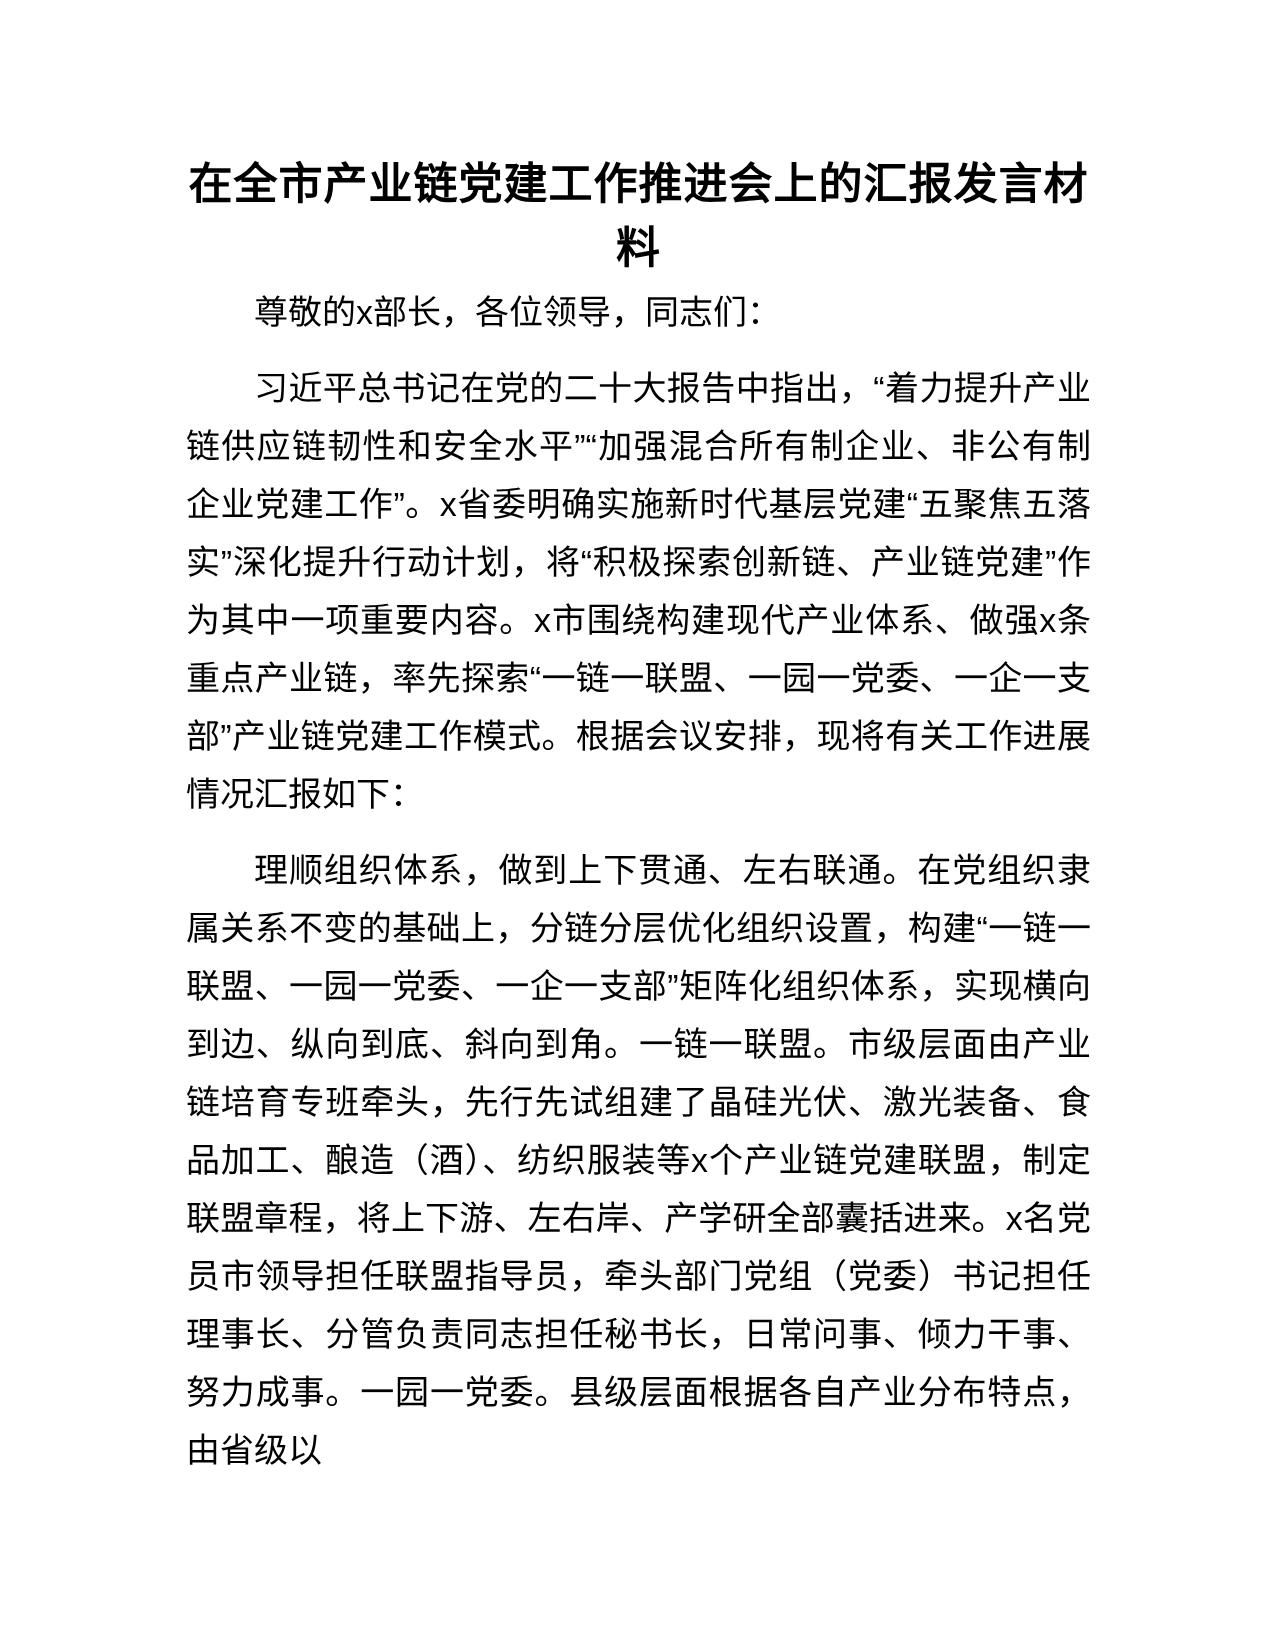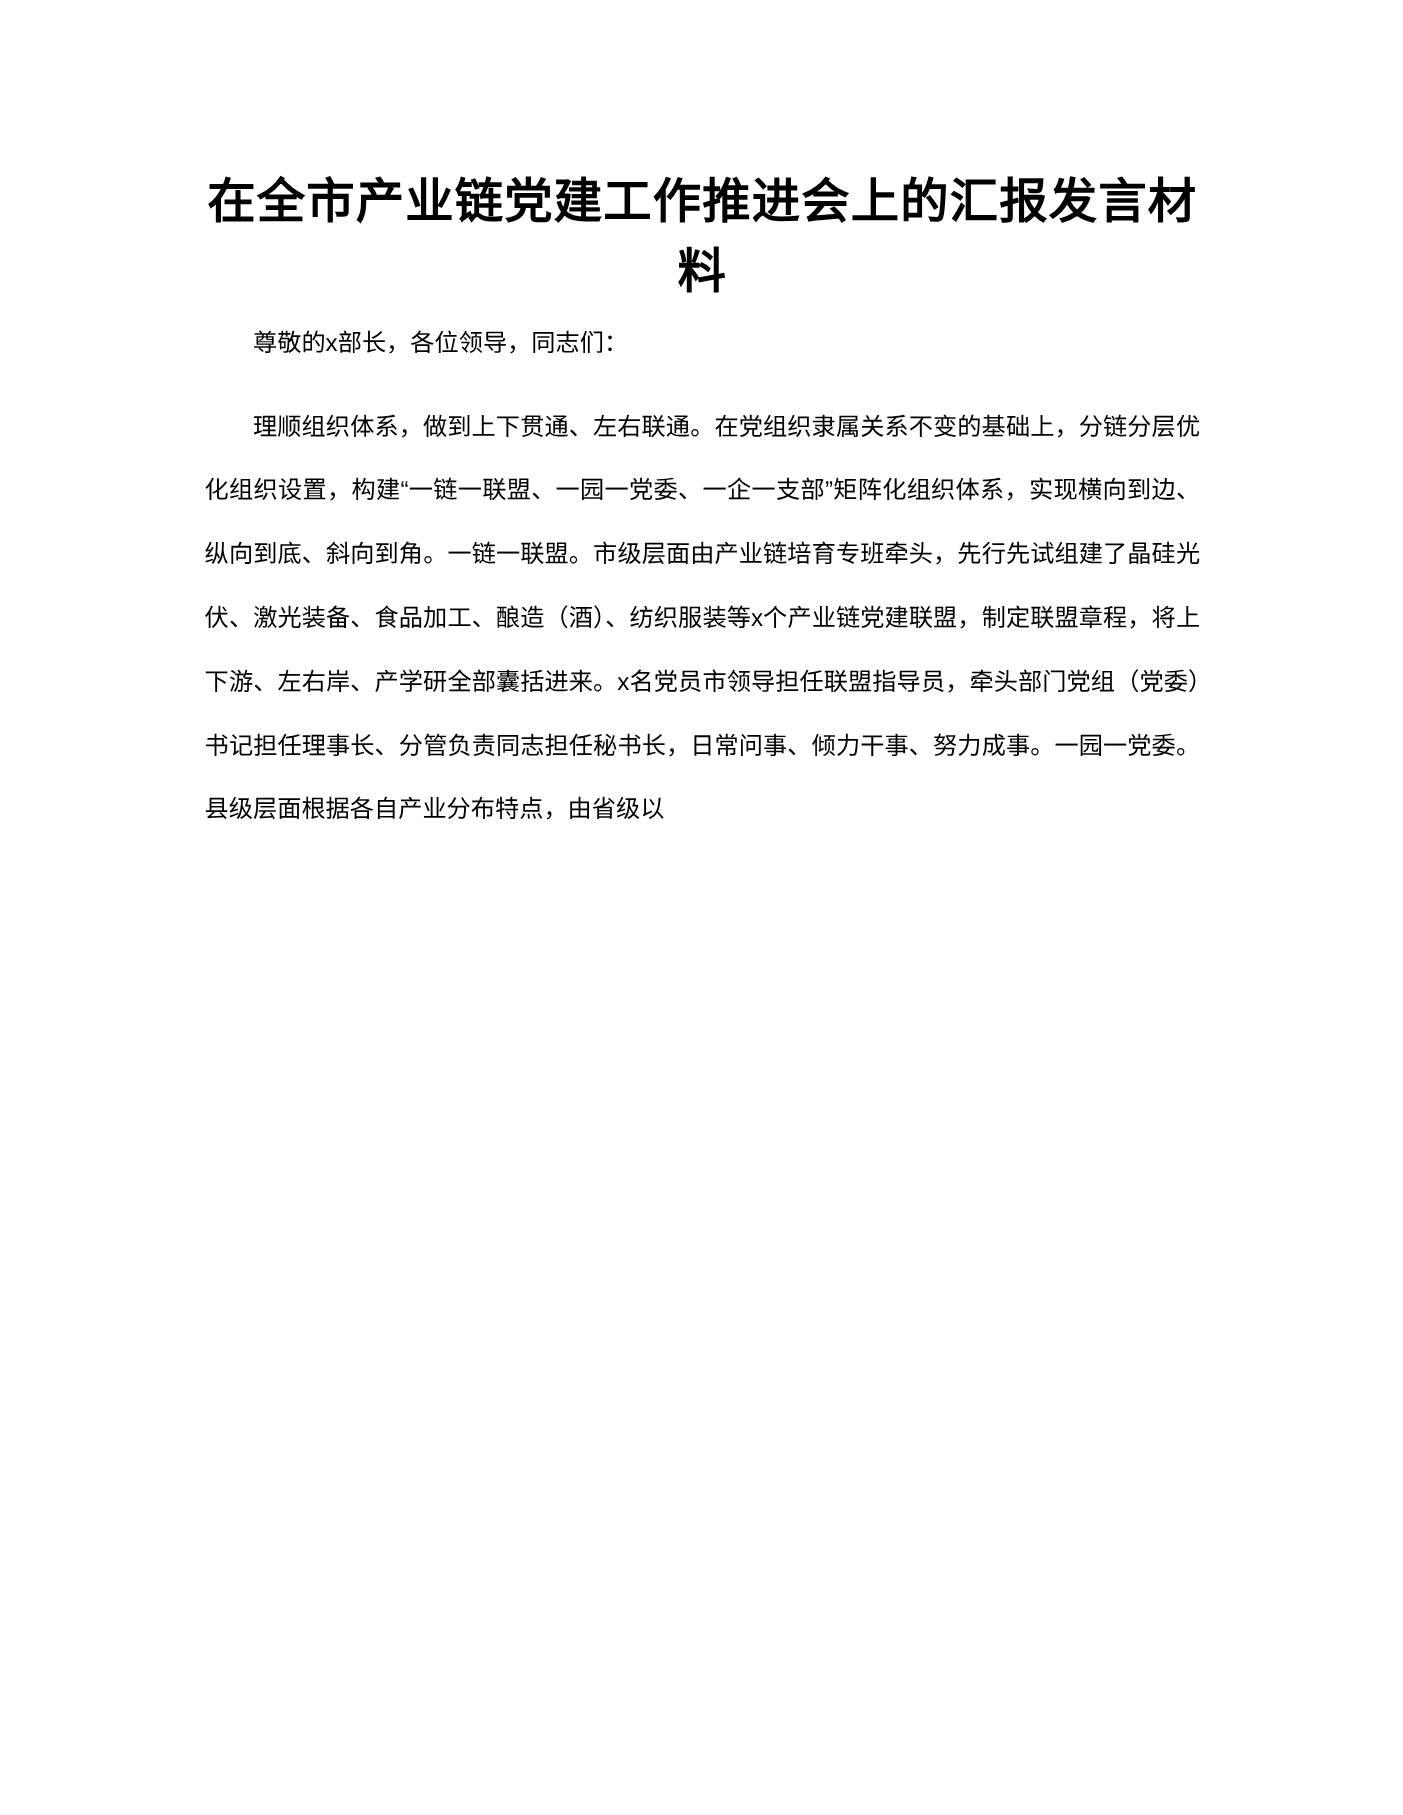--- a/index.html
+++ b/index.html
@@ -25,35 +25,36 @@
       font-size: 44px;
       line-height: 64px;
       font-weight: 700;
       text-align: center;
       letter-spacing: 1px;
       color: #000000;
     }
     .doc-paragraph {
       margin: 0 0 18px 0;
       padding: 0;
-      font-size: 22px;
+      font-size: 34px;
       line-height: 58px;
       font-weight: 500;
       text-align: justify;
       text-justify: inter-ideograph;
       text-indent: 2em;
       letter-spacing: 0px;
       color: #000000;
       word-break: break-all;
       overflow-wrap: anywhere;
     }
   </style>
 </head>
 <body>
 
 <div class="page">
   <h1 class="doc-title">在全市产业链党建工作推进会上的汇报发言材料</h1>
 
   <p class="doc-paragraph">尊敬的x部长，各位领导，同志们：</p>
 
+  <p class="doc-paragraph">习近平总书记在党的二十大报告中指出，“着力提升产业链供应链韧性和安全水平”“加强混合所有制企业、非公有制企业党建工作”。x省委明确实施新时代基层党建“五聚焦五落实”深化提升行动计划，将“积极探索创新链、产业链党建”作为其中一项重要内容。x市围绕构建现代产业体系、做强x条重点产业链，率先探索“一链一联盟、一园一党委、一企一支部”产业链党建工作模式。根据会议安排，现将有关工作进展情况汇报如下：</p>
 
   <p class="doc-paragraph">理顺组织体系，做到上下贯通、左右联通。在党组织隶属关系不变的基础上，分链分层优化组织设置，构建“一链一联盟、一园一党委、一企一支部”矩阵化组织体系，实现横向到边、纵向到底、斜向到角。一链一联盟。市级层面由产业链培育专班牵头，先行先试组建了晶硅光伏、激光装备、食品加工、酿造（酒）、纺织服装等x个产业链党建联盟，制定联盟章程，将上下游、左右岸、产学研全部囊括进来。x名党员市领导担任联盟指导员，牵头部门党组（党委）书记担任理事长、分管负责同志担任秘书长，日常问事、倾力干事、努力成事。一园一党委。县级层面根据各自产业分布特点，由省级以</p>
 </div>
 
 </body></html>

